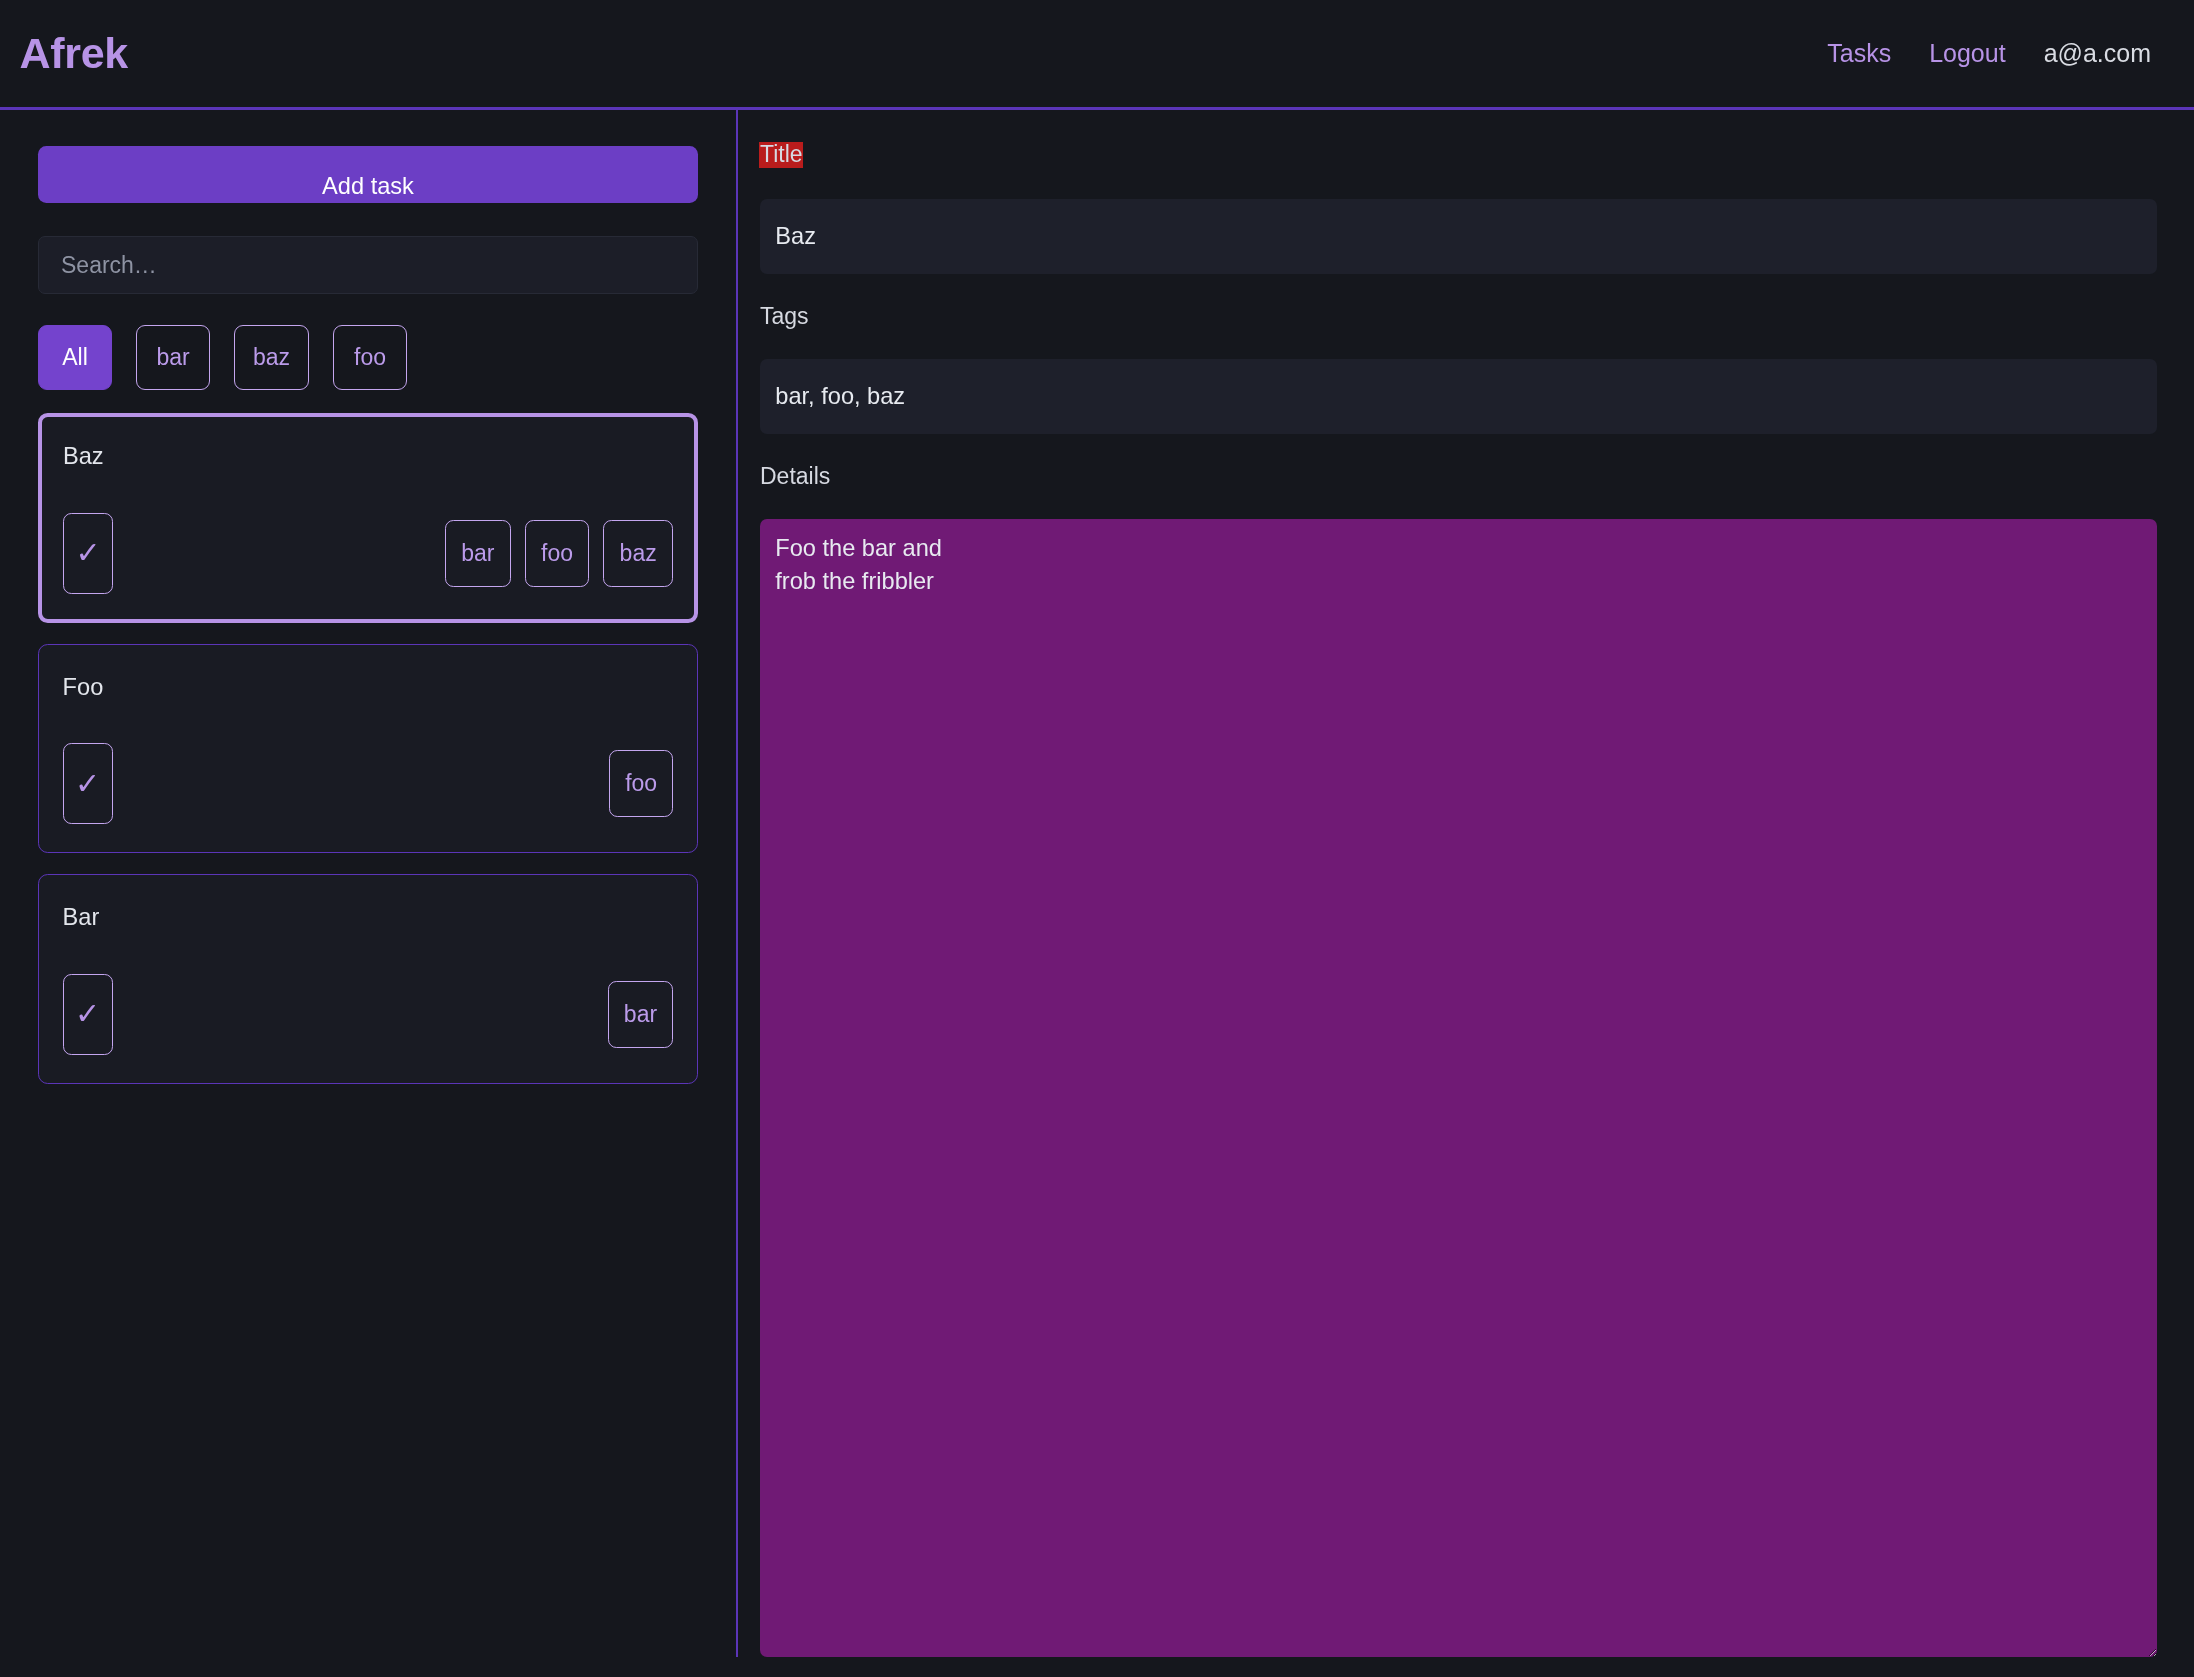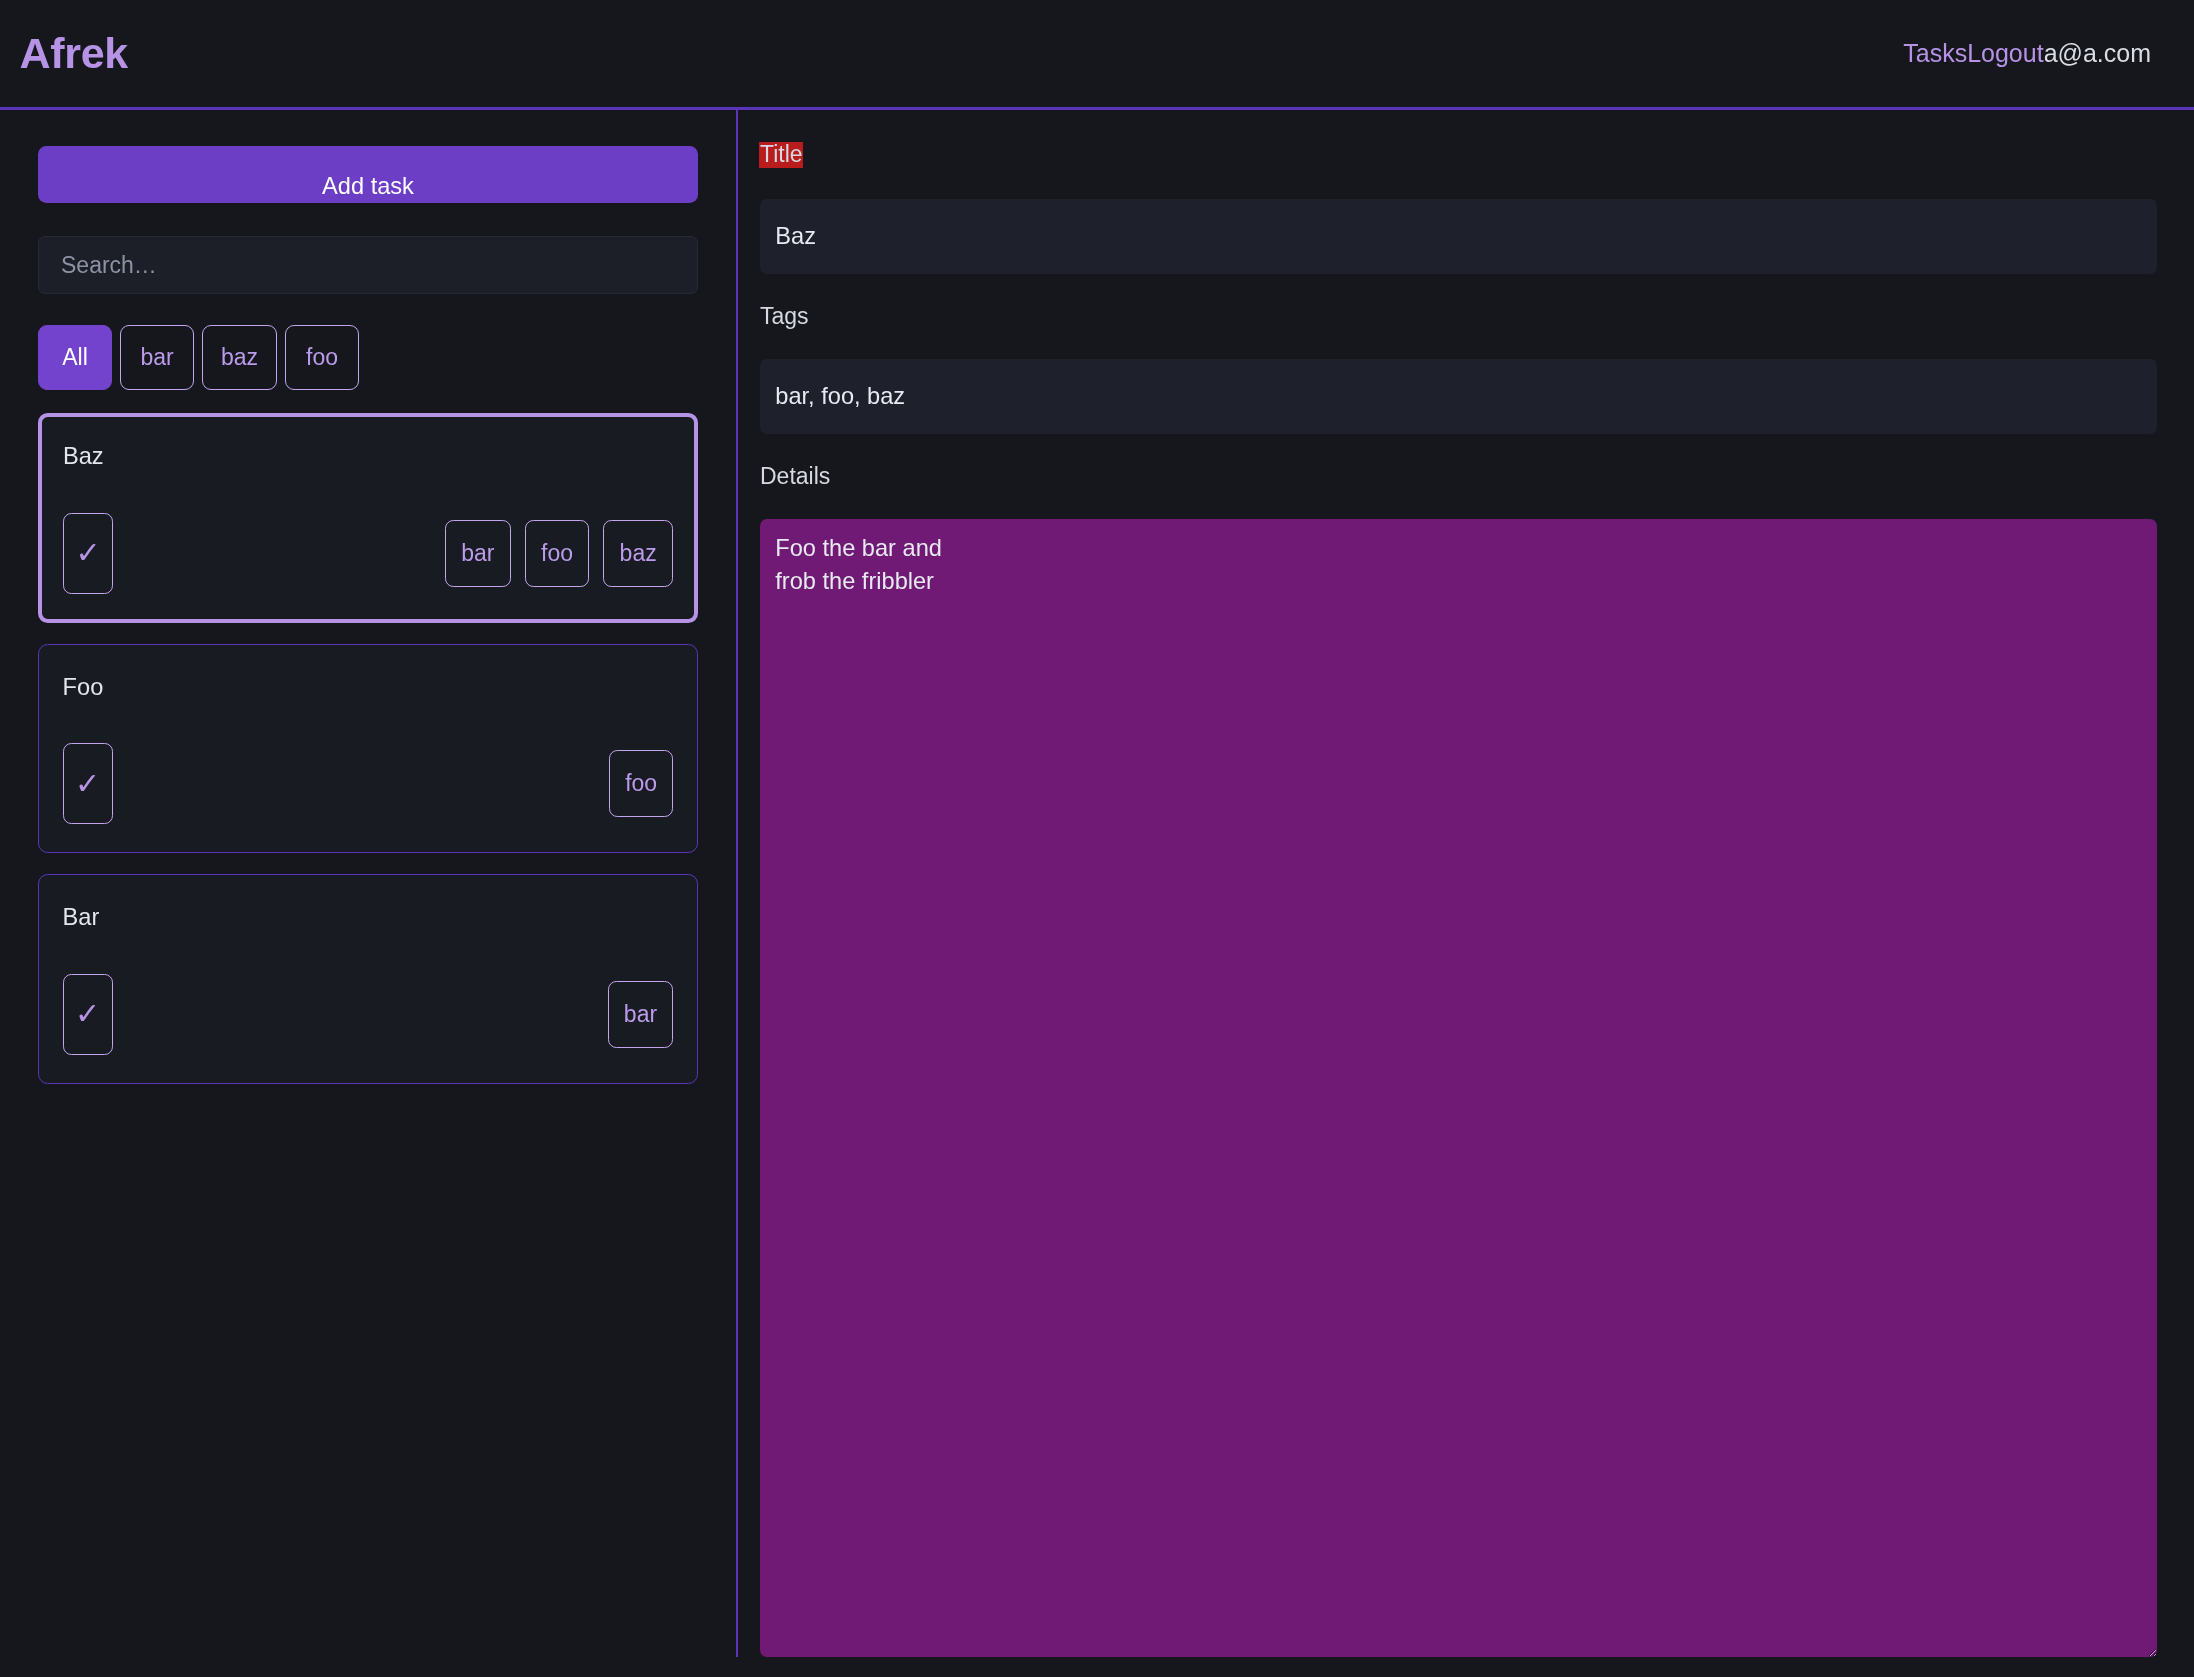--- a/index.html
+++ b/index.html
@@ -26,20 +26,21 @@
   .brand {
     font-size: 43px;
     font-weight: bold;
     color: #b793e6;
     letter-spacing: -0.3px;
     line-height: 1;
   }
   .nav {
     display: flex;
     align-items: center;
+    gap: 38px;
   }
   .nav-link {
     font-size: 25px;
     color: #b793e6;
     text-decoration: none;
     line-height: 1;
   }
   .nav-user {
     font-size: 25px;
     color: #d9dce3;
@@ -96,21 +97,21 @@
     color: #e6e8ee;
     font-size: 23px;
     font-family: inherit;
     padding: 0 22px;
     outline: none;
   }
   .search-input::placeholder { color: #8e93a3; }
 
   .chip-row {
     display: flex;
-    gap: 8px;
+    gap: 24px;
     margin-top: 31px;
   }
   .chip {
     min-width: 74px;
     height: 65px;
     border-radius: 9px;
     border: 1.4px solid #c4a6ef;
     background: transparent;
     color: #bb9bea;
     font-size: 23px;

